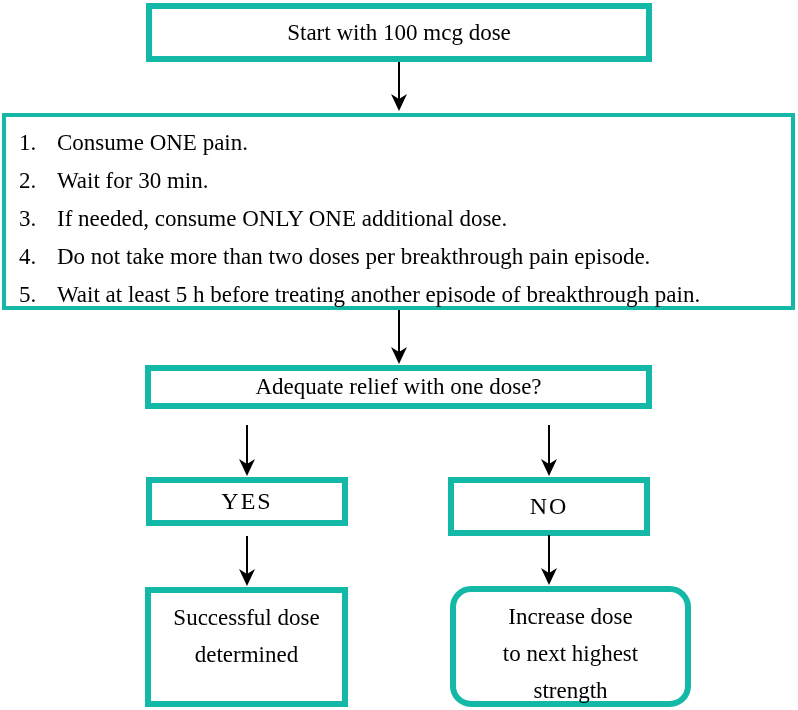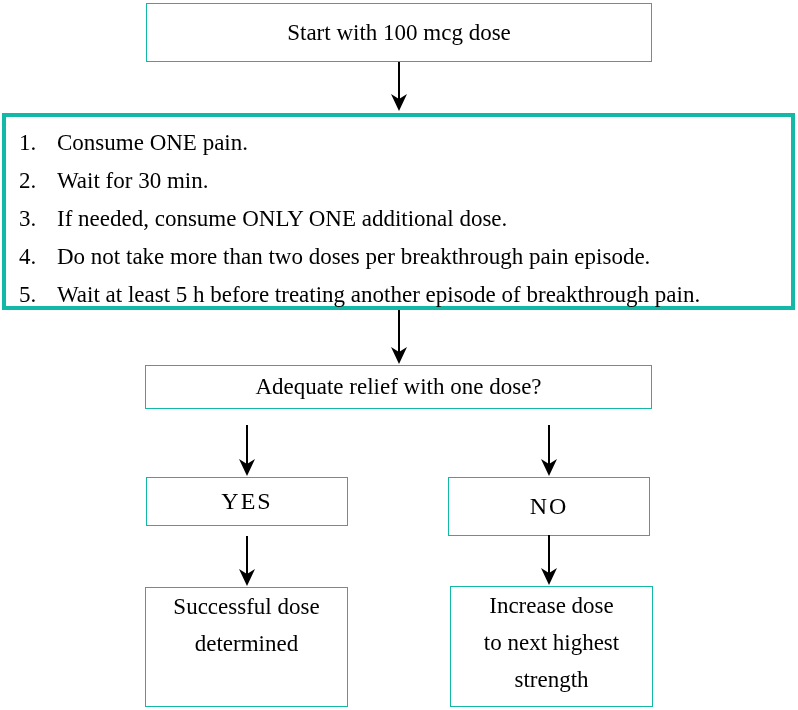--- a/index.html
+++ b/index.html
@@ -12,21 +12,21 @@
     width: 798px;
     height: 710px;
     background: #ffffff;
     font-family: "Liberation Serif", "DejaVu Serif", serif;
     color: #000000;
     overflow: hidden;
   }
   .box {
     position: absolute;
     background: #ffffff;
-    border: 1px solid #14b8a6;
+    border: 6px solid #14b8a6;
     box-sizing: border-box;
   }
   .center-box {
     display: flex;
     align-items: center;
     justify-content: center;
     text-align: center;
     font-size: 23px;
   }
   .instructions {
@@ -50,23 +50,24 @@
     flex: 1;
   }
   .start-box    { left: 146px; top: 3px;   width: 506px; height: 59px; }
   .question-box { left: 145px; top: 365px; width: 507px; height: 44px; }
   .yes-box      { left: 146px; top: 477px; width: 202px; height: 49px; font-size: 24px; letter-spacing: 2px; }
   .no-box       { left: 448px; top: 477px; width: 202px; height: 59px; font-size: 24px; letter-spacing: 2px; font-family: Liberation Serif, serif; }
   .outcome-box {
     text-align: center;
     font-size: 23px;
     line-height: 37px;
+    padding-top: 6px;
   }
   .success-box  { left: 145px; top: 587px; width: 203px; height: 120px; }
-  .increase-box { left: 450px; top: 586px; width: 203px; height: 121px; }
+  .increase-box { left: 450px; top: 586px; width: 241px; height: 121px; border-radius: 21px; }
   .arrow {
     position: absolute;
     width: 16px;
   }
   .arrow .stem {
     position: absolute;
     left: 7px;
     top: 0;
     width: 2px;
     height: calc(100% - 9px);

